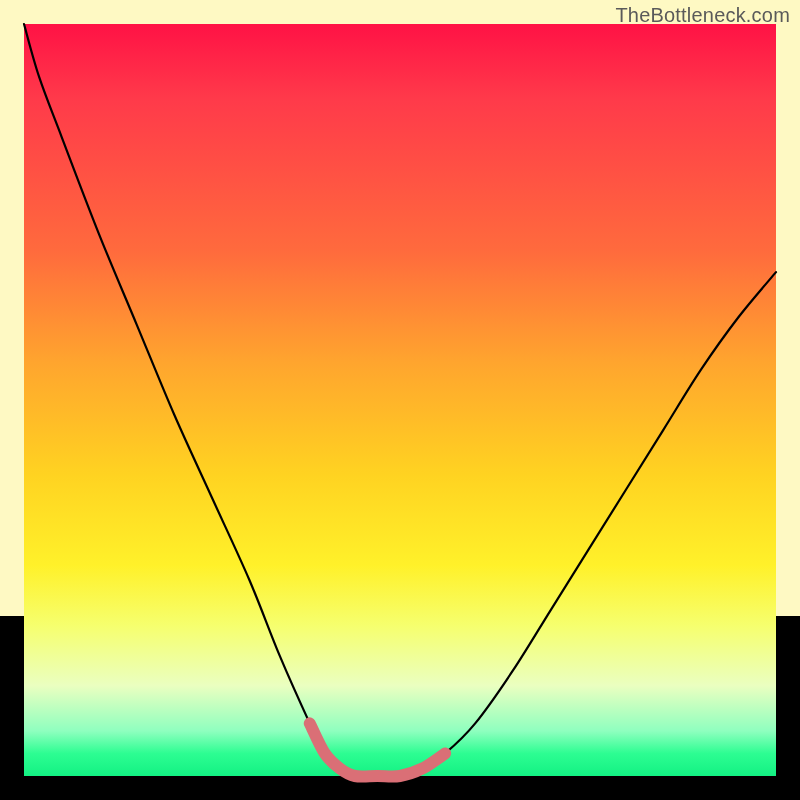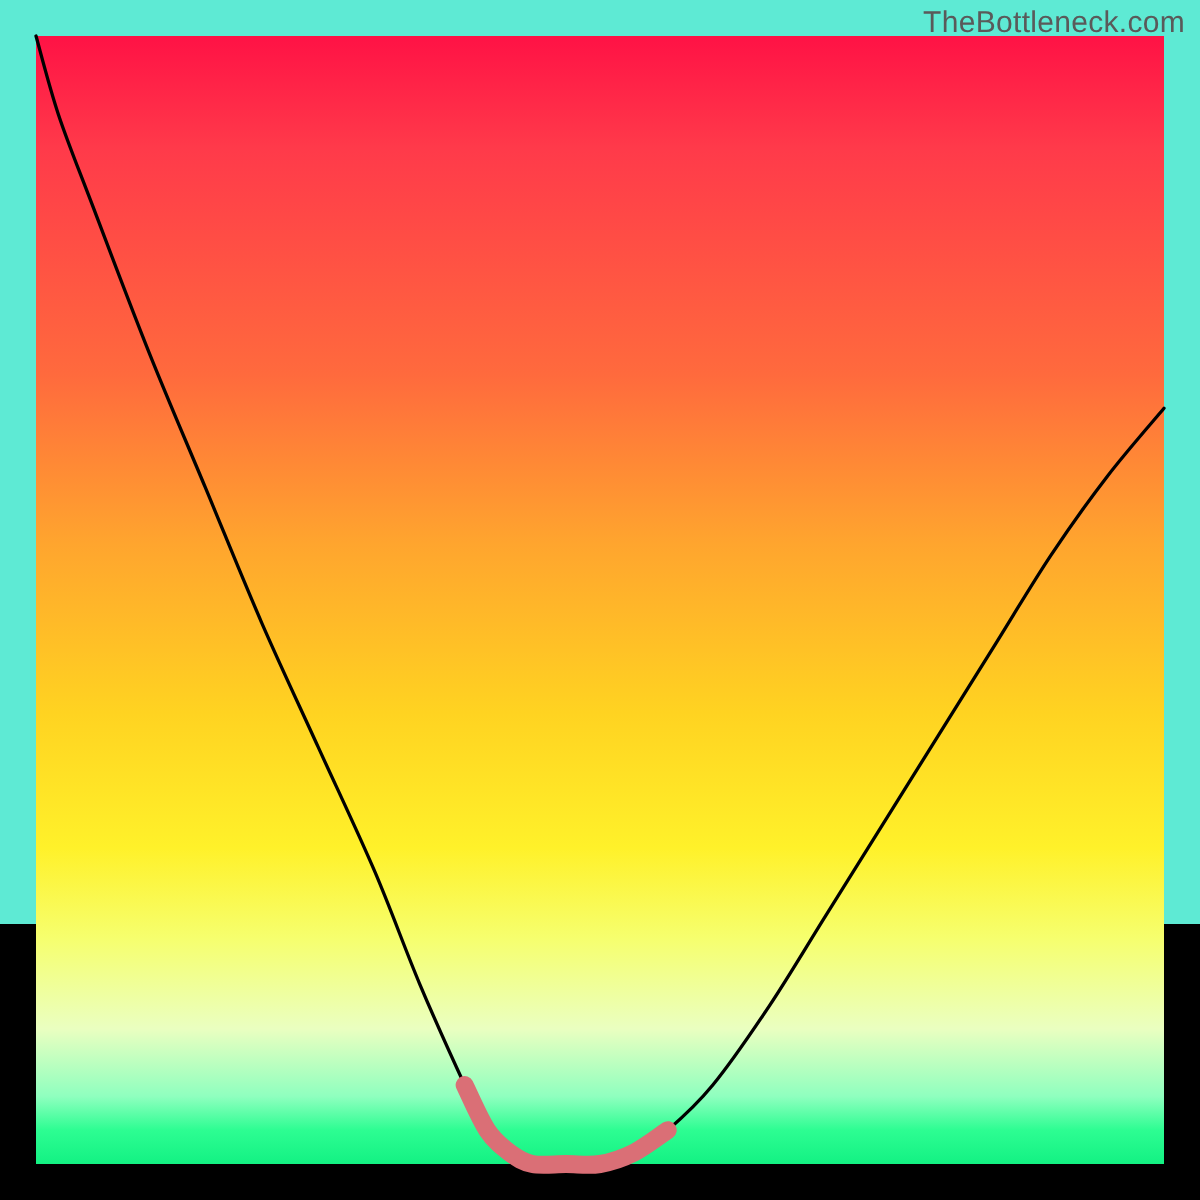--- a/index.html
+++ b/index.html
@@ -8,21 +8,21 @@
     width: 800px;
     height: 800px;
     background: #000;
     font-family: Arial, Helvetica, sans-serif;
     overflow: hidden;
   }
   .outer {
     position: relative;
     width: 800px;
     height: 616px;
-    background: #5eead4;
+    background: #fef9c3;
   }
   .plot {
     position: absolute;
     left: 24px;
     top: 24px;
     width: 752px;
     height: 752px;
     
     background: linear-gradient(
       to bottom,

